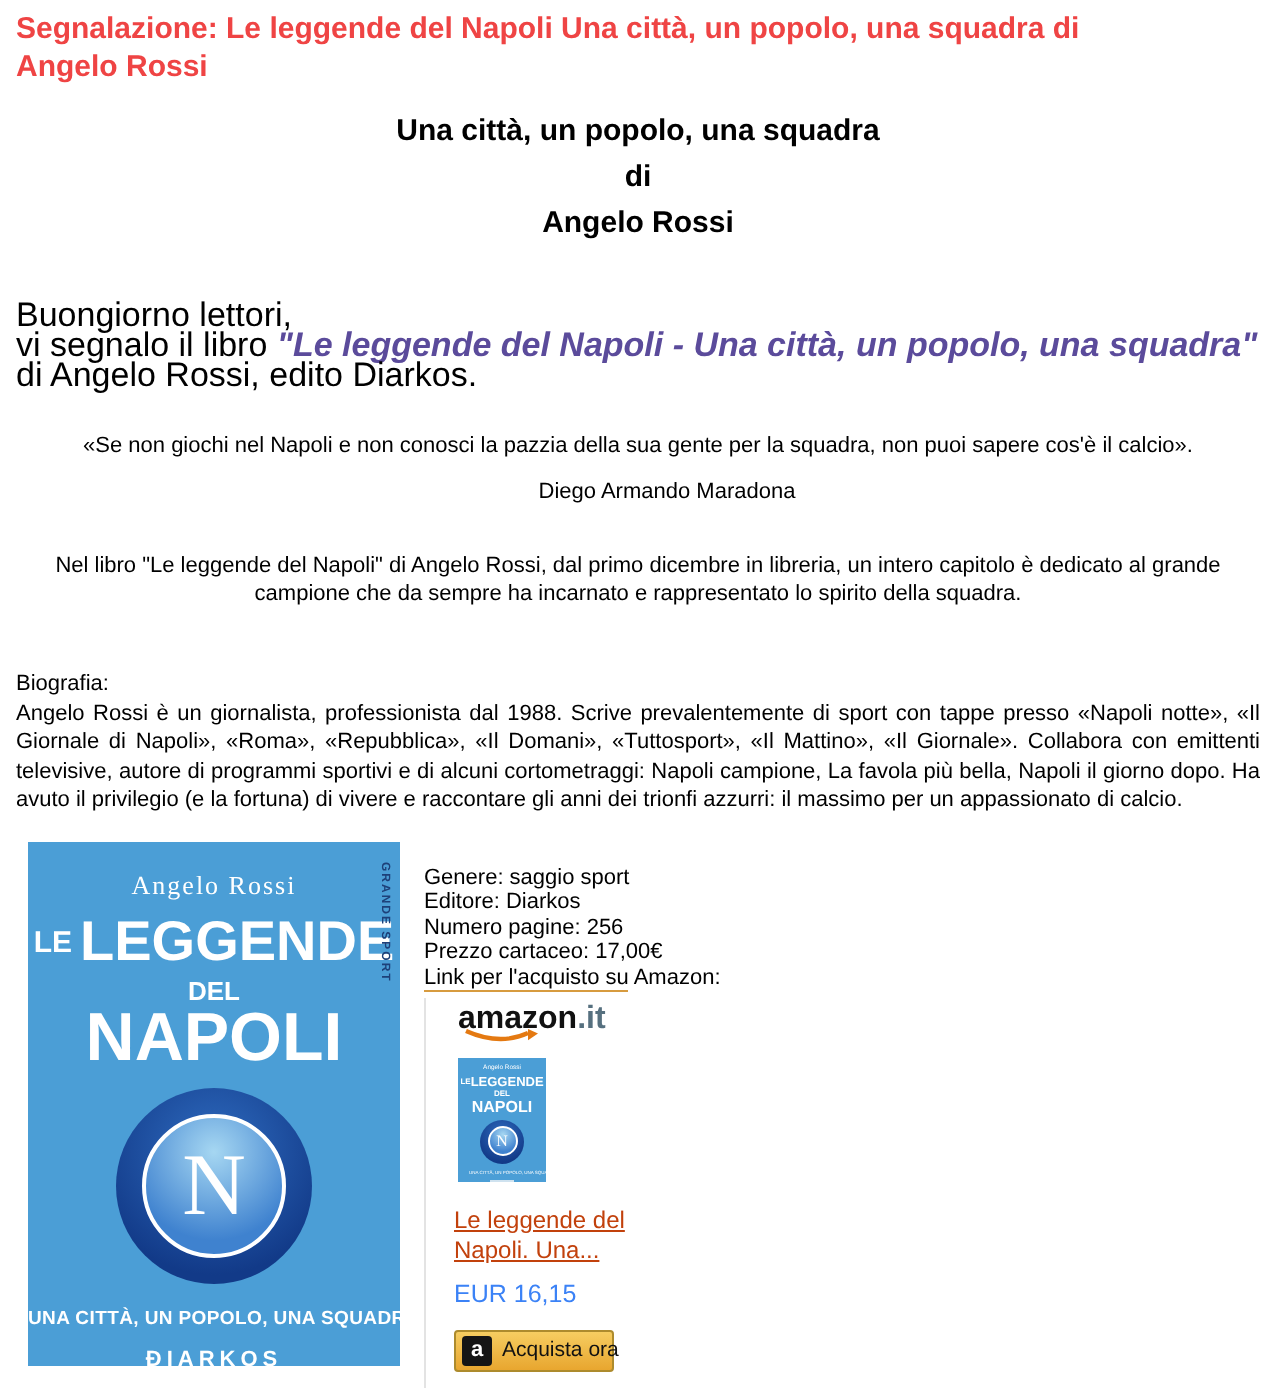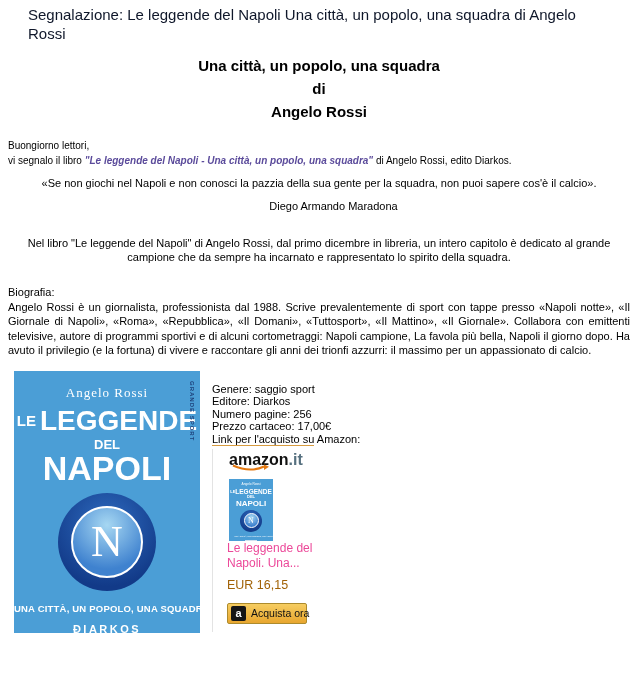--- a/index.html
+++ b/index.html
@@ -4,32 +4,32 @@
 <style>
   * { box-sizing: border-box; }
   html,body { margin:0; padding:0; }
   body {
     width:638px; height:697px; background:#ffffff;
     font-family:"Liberation Sans", sans-serif; color:#000;
     position:relative; overflow:hidden;
   }
   .post-header {
     padding:5px 60px 0 8px;
-    font-size:15px; font-weight:normal; color:#0f172a; line-height:19px;margin-left:20px;
+    font-size:15px; font-weight:bold; color:#ef4444; line-height:19px;
   }
   .center-heading {
     margin-top:11px; text-align:center;
     font-size:15px; font-weight:bold; line-height:23px; color:#000;
   }
-  .intro { margin:15px 8px 0; font-size:10px; line-height:15px; }
+  .intro { margin:27px 8px 0; font-size:17px; line-height:15px; }
   .book-title-inline { color:#5b4b9b; font-style:italic; font-weight:bold; }
-  .quote-block { margin-top:8px; text-align:center; font-size:11px; line-height:14px; }
+  .quote-block { margin-top:21px; text-align:center; font-size:11px; line-height:14px; }
   .quote-author { margin-top:9px;padding-left:29px; }
   .main-par { margin:23px 8px 0; text-align:center; font-size:11px; line-height:14px; }
-  .bio { margin:21px 8px 0; font-size:11px; line-height:14.5px; }
+  .bio { margin:31px 8px 0; font-size:11px; line-height:14.5px; }
   .bio-text { text-align:justify; }
 
   .bottom { display:flex; margin-top:13px; padding-left:14px; }
 
   
   .cover {
     position:relative; width:186px; height:262px; background:#4b9ed6;
     text-align:center; color:#fff; flex-shrink:0;
   }
   .cover-author { padding-top:14px; font-family:"Liberation Serif", serif; font-size:13px; letter-spacing:1px; }
@@ -80,22 +80,22 @@
   .t-logo { width:22px; height:22px; border-radius:50%; margin:2px auto 0;
     background:radial-gradient(circle at 50% 32%, #2f6cc0, #123a88 75%);
     display:flex; align-items:center; justify-content:center; }
   .t-logo-mid { width:15px; height:15px; border-radius:50%; border:1px solid #fff;
     background:radial-gradient(circle at 50% 25%, #a6d7f2, #3f82cf 72%);
     display:flex; align-items:center; justify-content:center; }
   .t-n { font-family:"Liberation Serif", serif; font-size:8px; line-height:8px; color:#fff; }
   .t-tagline { font-size:3px; line-height:4px; margin-top:2px; transform:scale(0.75); white-space:nowrap; }
   .t-bar { width:12px; height:2px; background:#cfe2ef; margin:2px auto 0; }
 
-  .product-link { margin-top:0; color:#ec4899; font-size:12px; line-height:15.5px; cursor:pointer; }
-  .price { margin-top:6px; font-size:12.5px; color:#a16207; }
+  .product-link { margin-top:12px; color:#c2410c; font-size:12px; line-height:15.5px; cursor:pointer;text-decoration:underline; }
+  .price { margin-top:6px; font-size:12.5px; color:#3b82f6; }
   .buy-btn {
     margin-top:11px; width:80px; height:21px;
     background:linear-gradient(#f6cd61,#e8a62f);
     border:1px solid #ad8b2d; border-radius:2px;
     display:flex; align-items:center; padding:0 3px; cursor:pointer;
   }
   .btn-a {
     width:15px; height:15px; background:#151515; border-radius:2px;
     color:#fff; font-weight:bold; font-size:11px; line-height:11px;
     display:flex; align-items:center; justify-content:center; flex-shrink:0;

